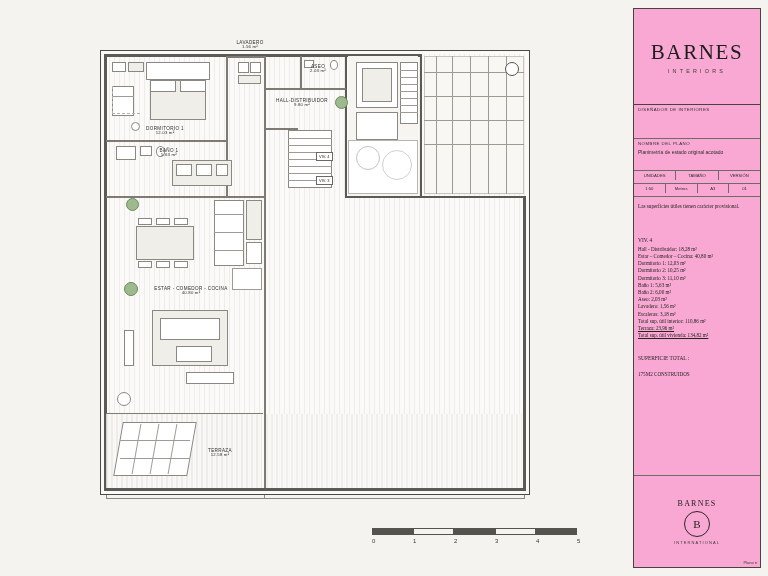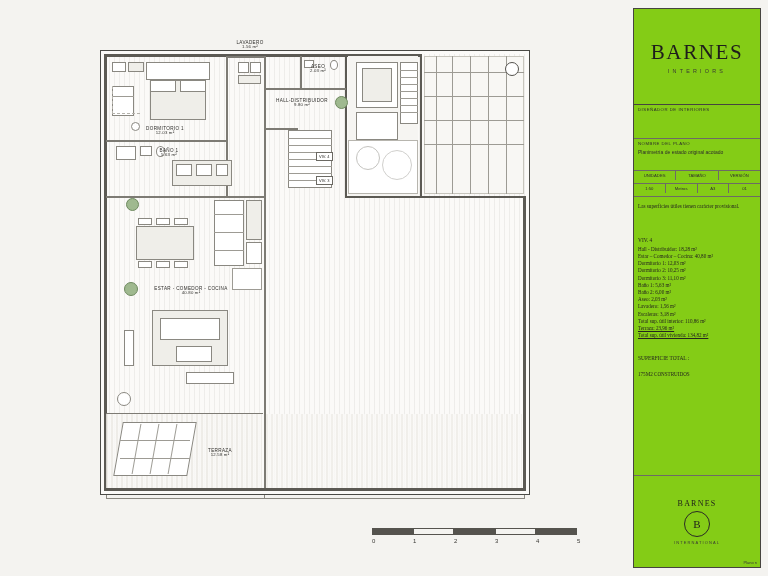--- a/index.html
+++ b/index.html
@@ -70,21 +70,21 @@
   .scalebar div.on { background:#55534e; }
   .scalenums {
     position:absolute; left:366px; top:538px; width:220px; height:10px;
     font-family:"Liberation Sans", sans-serif; font-size:6px; color:#3a3935;
   }
   .scalenums span { position:absolute; }
 
   
   .title-block {
     position:absolute; left:633px; top:8px; width:128px; height:560px;
-    border:1px solid #46443f; background:#84cc16;
+    border:1px solid #46443f; background:#f9a8d4;
   }
   .tb-logo {
     position:absolute; left:0; top:0; width:100%; height:96px;
     display:flex; flex-direction:column; align-items:center; justify-content:center;
     border-bottom:1px solid #46443f;
   }
   .tb-logo .brand {
     font-family:"Liberation Serif", serif; font-size:21px; letter-spacing:1.6px;
     color:#1e1d1b;
   }

